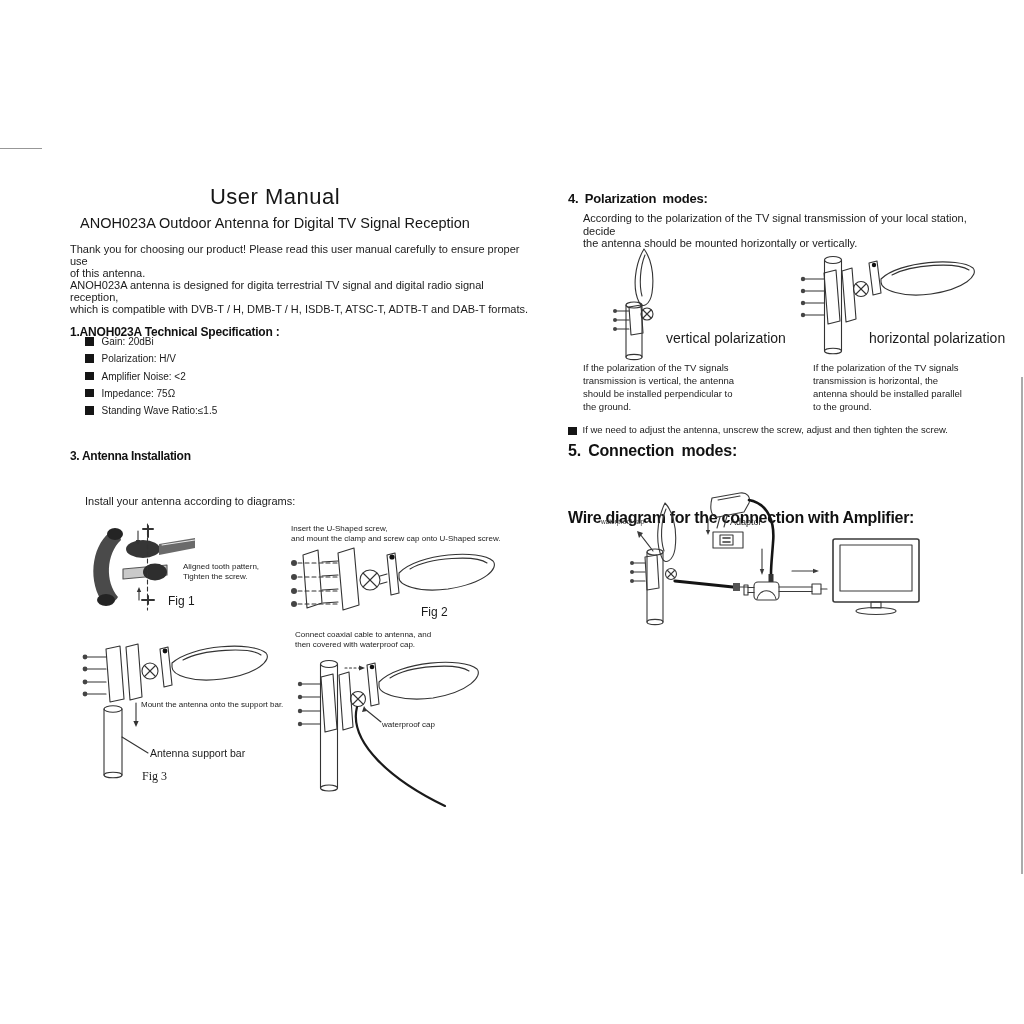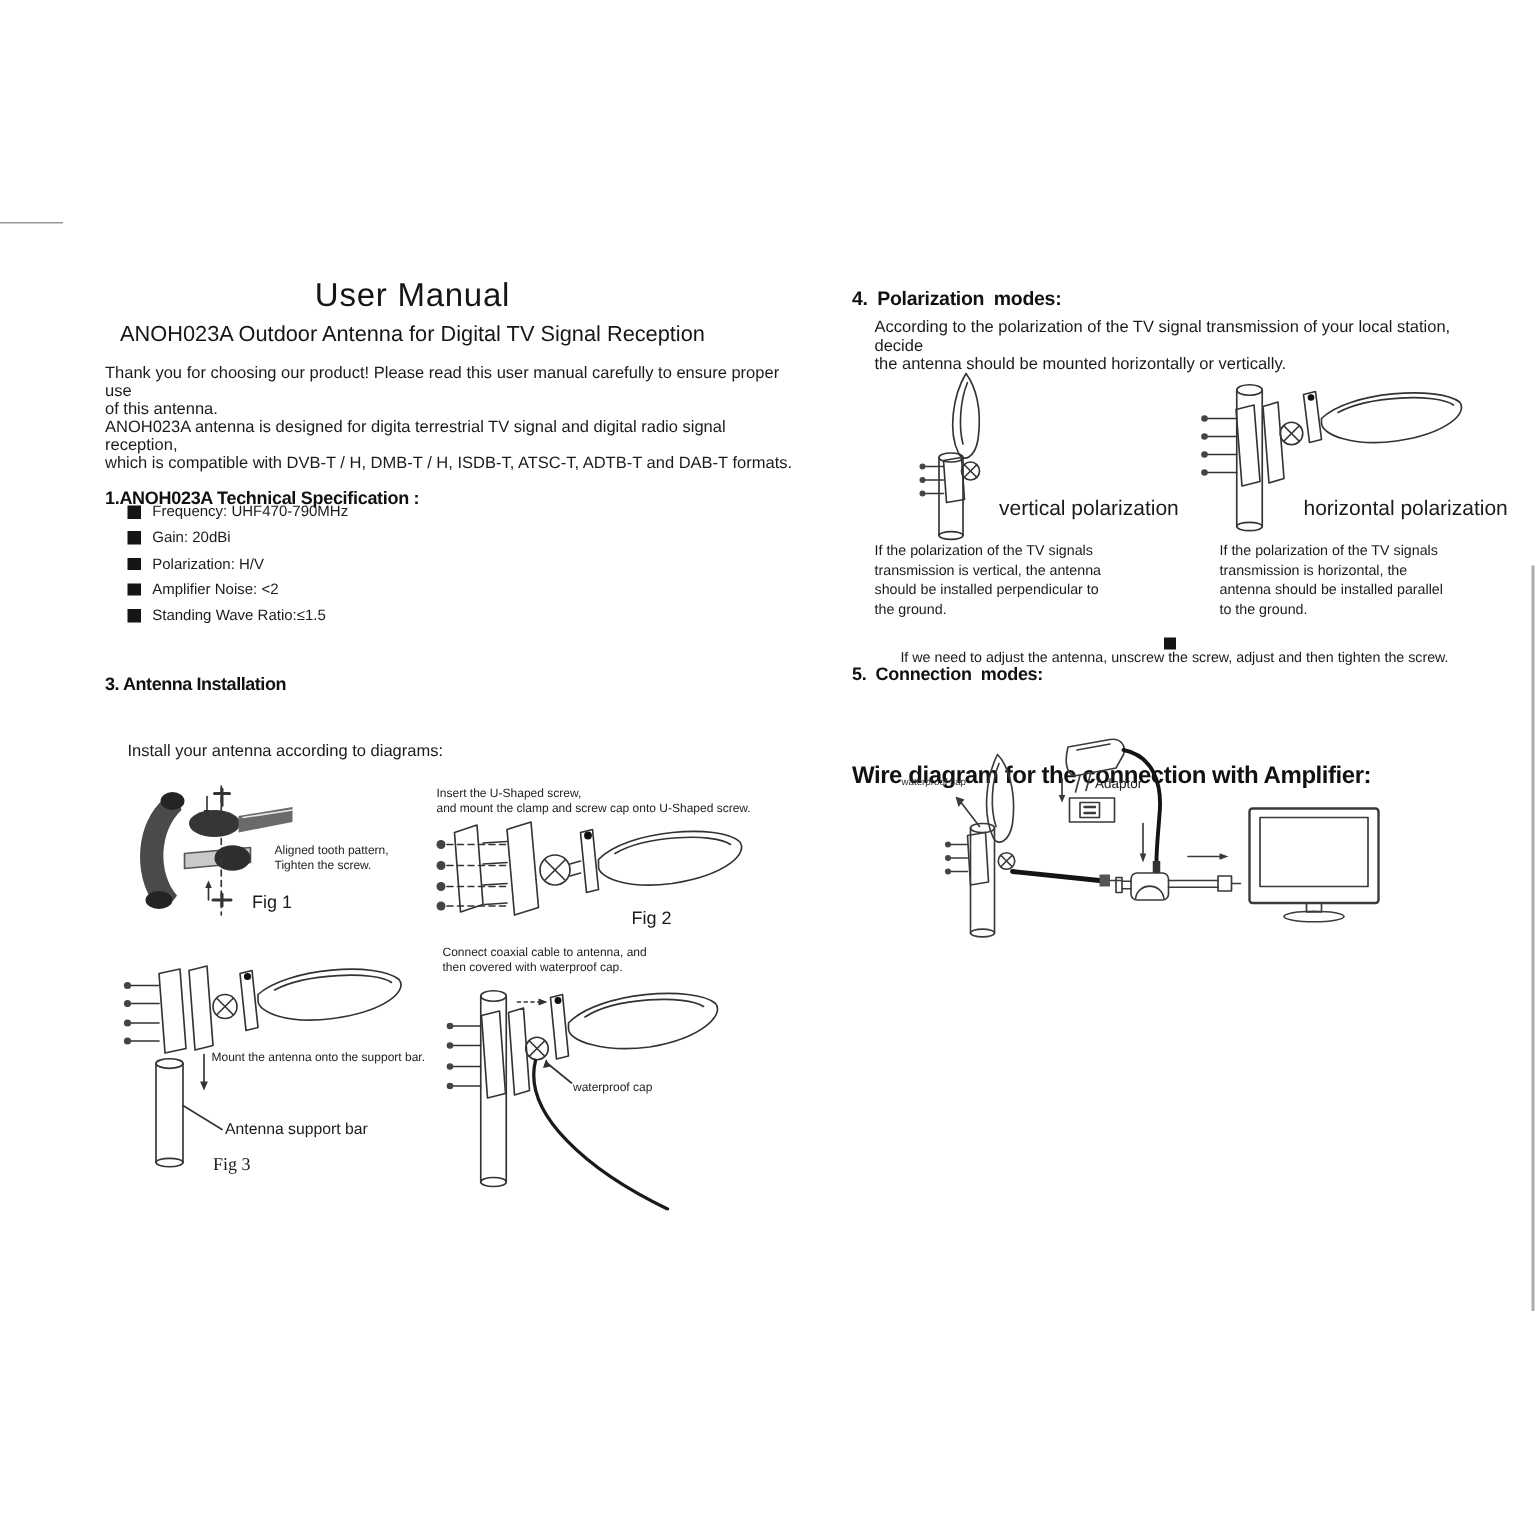--- a/index.html
+++ b/index.html
@@ -19,21 +19,21 @@
   .body-txt13 { font-size:9.5px; line-height:13px; }
   .sec-head { font-size:12px; letter-spacing:-.2px; color:#111; }
   .sec-head2 { font-size:11.5px; letter-spacing:-.2px; color:#111; word-spacing:3px; }
   .wire-head { font-size:16px; letter-spacing:-.3px; color:#111;margin-top:40px; }
   .spec-row { display:flex; align-items:flex-start; height:17.3px; }
   .sq { width:8.5px; height:8.5px; background:#151515; flex:0 0 auto; margin-right:8px; margin-top:1px; }
   .spec-txt { font-size:10px; line-height:11px; }
   .figcap { font-size:8px; line-height:10px; color:#222; }
   .figlabel { font-size:12px; color:#1a1a1a; }
   .pol-label { font-size:14px; }
-  .note-row { display:flex; align-items:center; width:430px;flex-direction:column; }
+  .note-row { display:flex; align-items:flex-end; width:430px; }
   .note-txt { font-size:9.5px; line-height:11px; white-space:nowrap; }
   .tinylabel { font-size:6.5px; color:#333; }
   .smlabel { font-size:9px; color:#222; }
   .scanline-h { background:#979797; }
   .scanline-v { background:#ababab; }
   svg { display:block; }
 </style>
 </head>
 <body>
 
@@ -44,33 +44,33 @@
 <div class="abs doc-subtitle center" style="left:60px;top:215px;width:430px;">ANOH023A Outdoor Antenna for Digital TV Signal Reception</div>
 <div class="abs body-txt pre" style="left:70px;top:243px;width:460px;">Thank you for choosing our product! Please read this user manual carefully to ensure proper use
 of this antenna.
 ANOH023A antenna is designed for digita terrestrial TV signal and digital radio signal reception,
 which is compatible with DVB-T / H, DMB-T / H, ISDB-T, ATSC-T, ADTB-T and DAB-T formats.</div>
 
 <div class="abs sec-head b" style="left:70px;top:325px;">1.ANOH023A Technical Specification :</div>
 <div class="abs" style="left:85px;top:336px;width:360px;">
   <div class="spec-row">
       <span class="sq"></span>
-      <span class="spec-txt">Frequency:  UHF470-790MHz</span>
-    </div>
-  <div class="spec-row">
-      <span class="sq"></span>
       <span class="spec-txt">Gain:  20dBi</span>
     </div>
   <div class="spec-row">
       <span class="sq"></span>
       <span class="spec-txt">Polarization: H/V</span>
     </div>
   <div class="spec-row">
       <span class="sq"></span>
       <span class="spec-txt">Amplifier  Noise: &lt;2</span>
+    </div>
+  <div class="spec-row">
+      <span class="sq"></span>
+      <span class="spec-txt">Impedance:  75Ω</span>
     </div>
   <div class="spec-row">
       <span class="sq"></span>
       <span class="spec-txt">Standing Wave Ratio:≤1.5</span>
     </div>
 </div>
 
 <div class="abs sec-head b" style="left:70px;top:449px;letter-spacing:-.3px;">3. Antenna Installation</div>
 <div class="abs body-txt" style="left:85px;top:495px;">Install your antenna according to diagrams:</div>
 
@@ -302,21 +302,21 @@
 <div class="abs body-txt13 pre" style="left:813px;top:361px;width:185px;">If the polarization of the TV signals
 transmission is horizontal, the
 antenna should be installed parallel
 to the ground.</div>
 
 <div class="abs note-row" style="left:568px;top:424px;">
   <span class="sq" style="margin-right:6px;margin-top:0.5px;"></span>
   <span class="note-txt">If we need to adjust the antenna, unscrew the screw, adjust and then tighten the screw.</span>
 </div>
 
-<div class="abs sec-head2 b" style="left:568px;top:442px;font-size:12px;">5. Connection  modes:</div>
+<div class="abs sec-head2 b" style="left:568px;top:442px;font-size:16px;">5. Connection  modes:</div>
 <div class="abs wire-head b" style="left:568px;top:469px;">Wire diagram for the connection with Amplifier:</div>
 
 <svg class="abs" style="left:585px;top:491px;" width="360" height="146" viewBox="0 0 360 146">
   <g stroke="#3a3a3a" fill="none" stroke-width="1.1" stroke-linecap="round" stroke-linejoin="round">
     <g>
       <path d="M80,12 C72,28 70,52 77,67 C80,74 88,70 90,58 C93,35 86,18 80,12 Z"></path>
       <path d="M81,18 C76,30 75,48 79,60"></path>
       <ellipse cx="70" cy="61" rx="8" ry="3"></ellipse>
       <line x1="62" y1="61" x2="62" y2="131"></line>
         <line x1="78" y1="61" x2="78" y2="131"></line>

